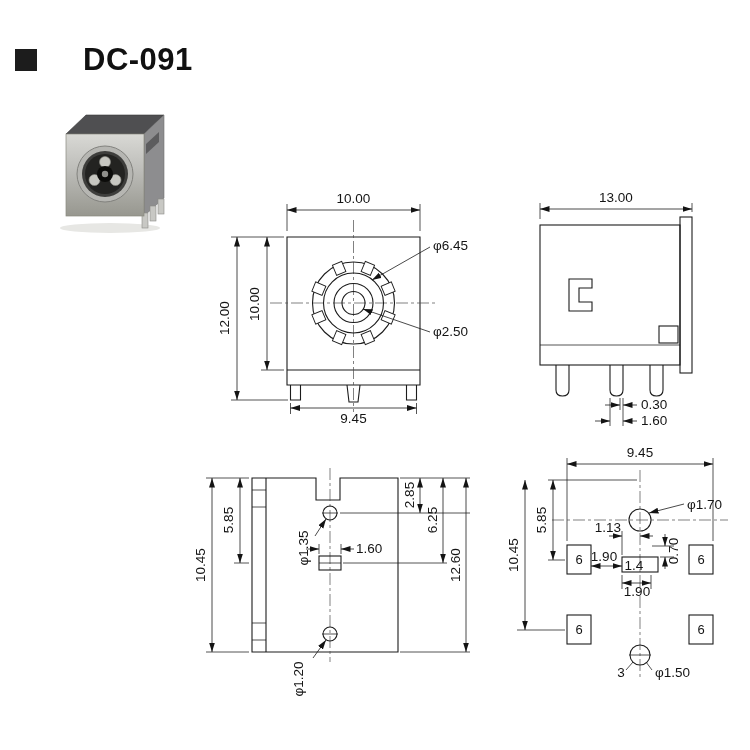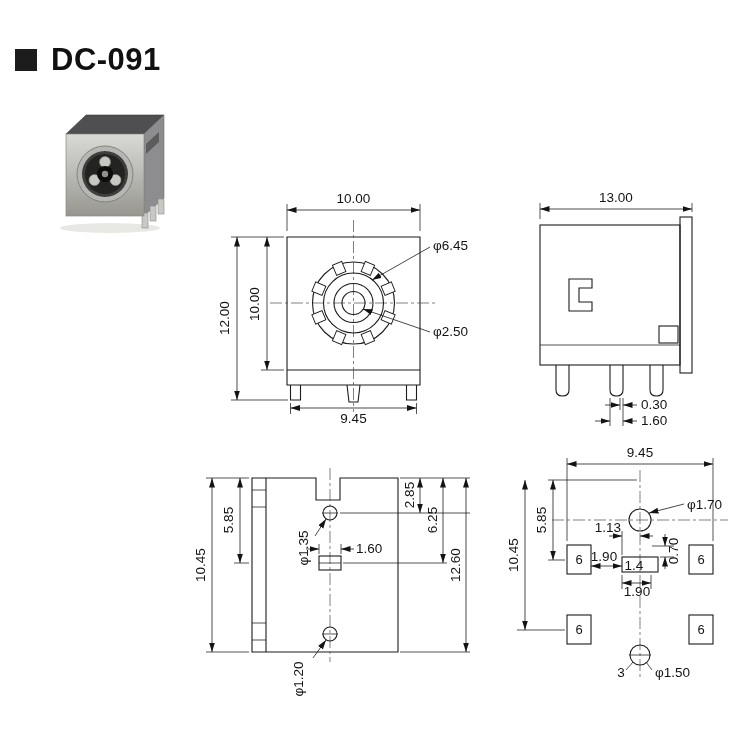--- a/index.html
+++ b/index.html
@@ -1,21 +1,21 @@
 <!DOCTYPE html>
 <html><head>
 <meta charset="utf-8">
 <style>
   html,body{margin:0;padding:0;}
   body{width:750px;height:750px;background:#ffffff;overflow:hidden;
        font-family:"Liberation Sans","DejaVu Sans",sans-serif;}
   .page{position:relative;width:750px;height:750px;background:#fff;}
   .title-row{position:absolute;left:15px;top:42px;display:flex;align-items:center;gap:14px;}
   .bullet{width:22px;height:22px;background:#1c1c1c;display:inline-block;}
-  .title{font-size:31px;font-weight:600;color:#111;letter-spacing:0.5px;}
+  .title{font-size:31px;font-weight:600;color:#111;letter-spacing:0.5px;margin-left:32px;}
   svg{position:absolute;left:0;top:0;}
   .ol{stroke:#1c1c1c;stroke-width:1.1;fill:none;}
   .th{stroke:#1c1c1c;stroke-width:0.75;fill:none;}
   .cl{stroke:#4a4a4a;stroke-width:0.7;fill:none;stroke-dasharray:12 3 3 3;}
   .dm{stroke:#1c1c1c;stroke-width:0.8;fill:none;}
   .tab{fill:#ffffff;stroke:#1c1c1c;stroke-width:0.9;}
   text.d{font-family:"Liberation Sans","DejaVu Sans",sans-serif;font-size:13.5px;fill:#141414;}
   text.p{font-family:"Liberation Sans","DejaVu Sans",sans-serif;font-size:13px;fill:#141414;}
 </style>
 </head>

